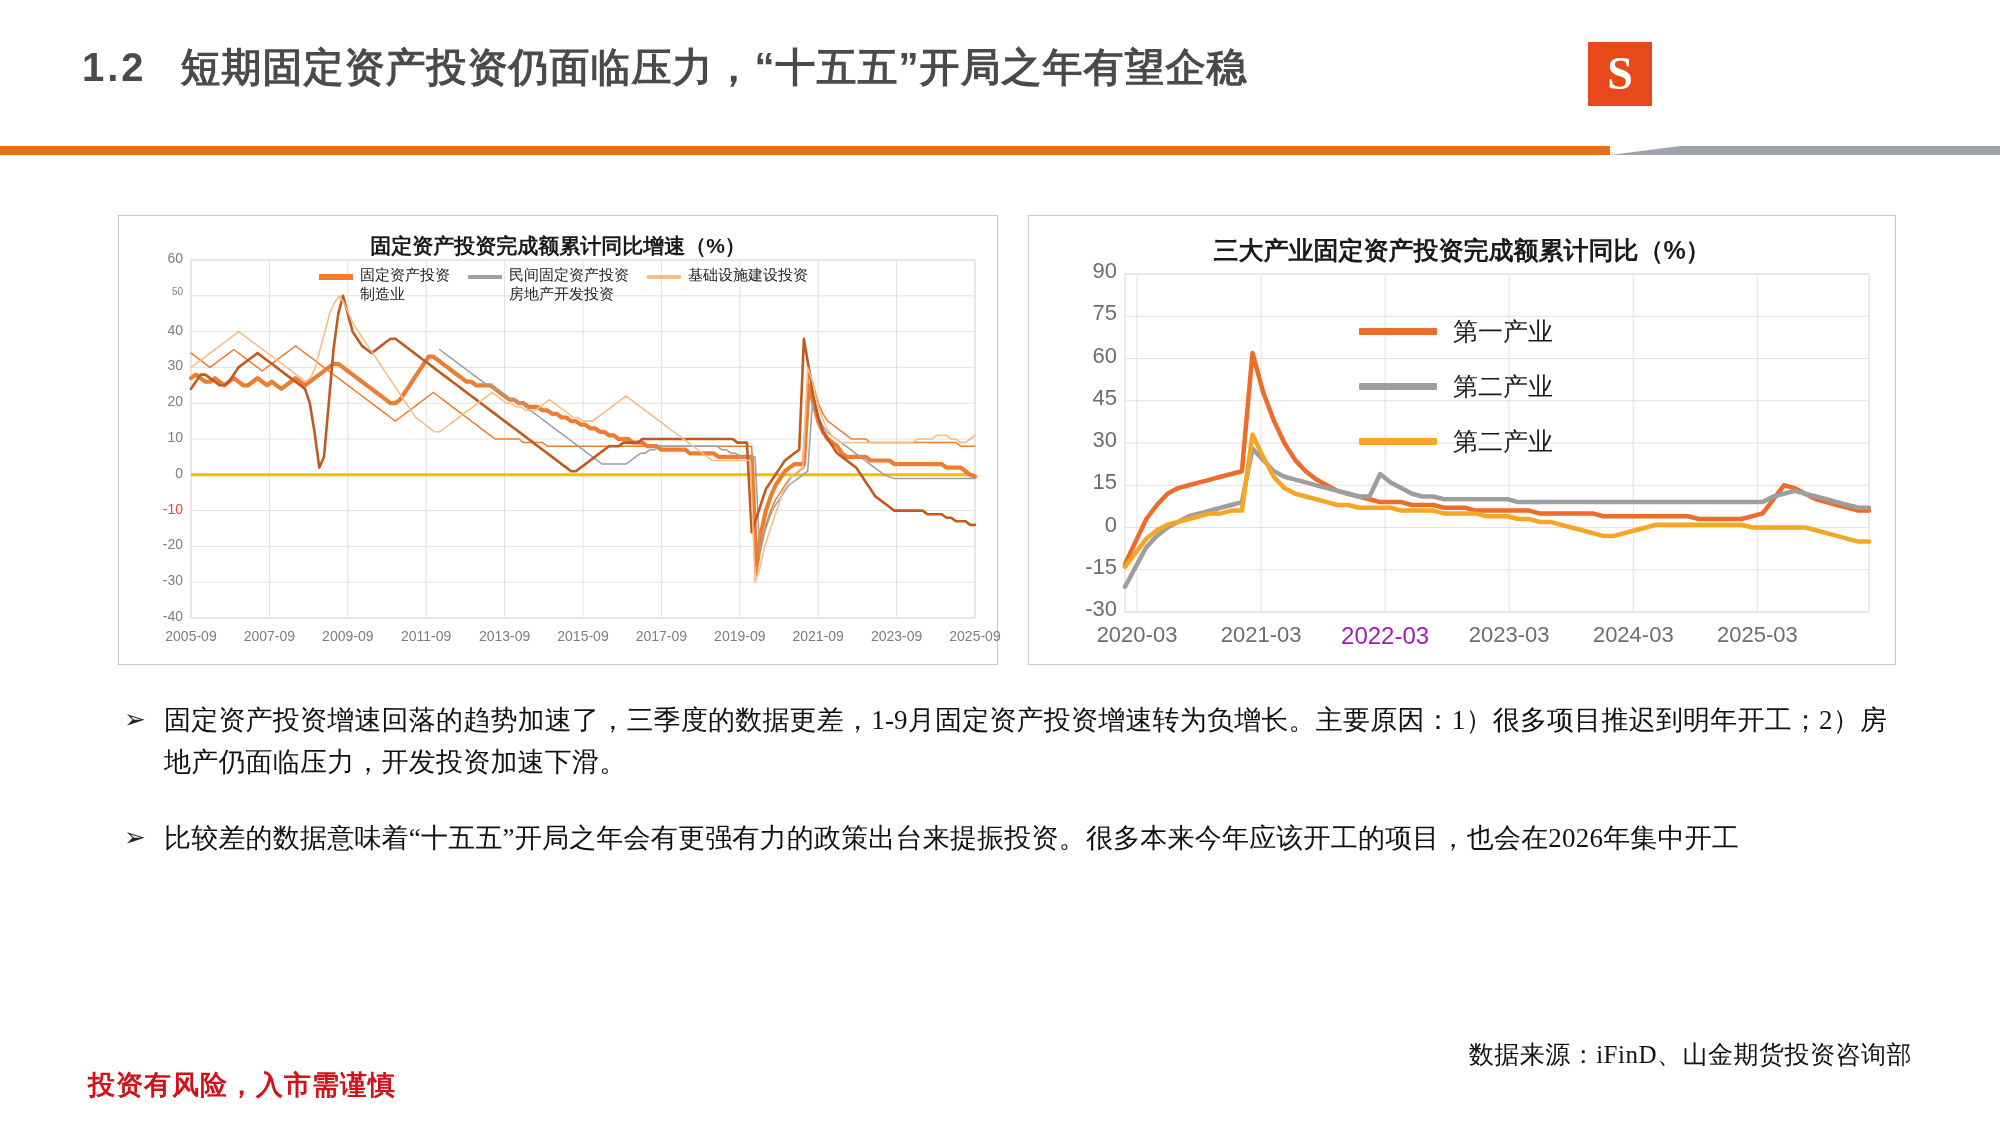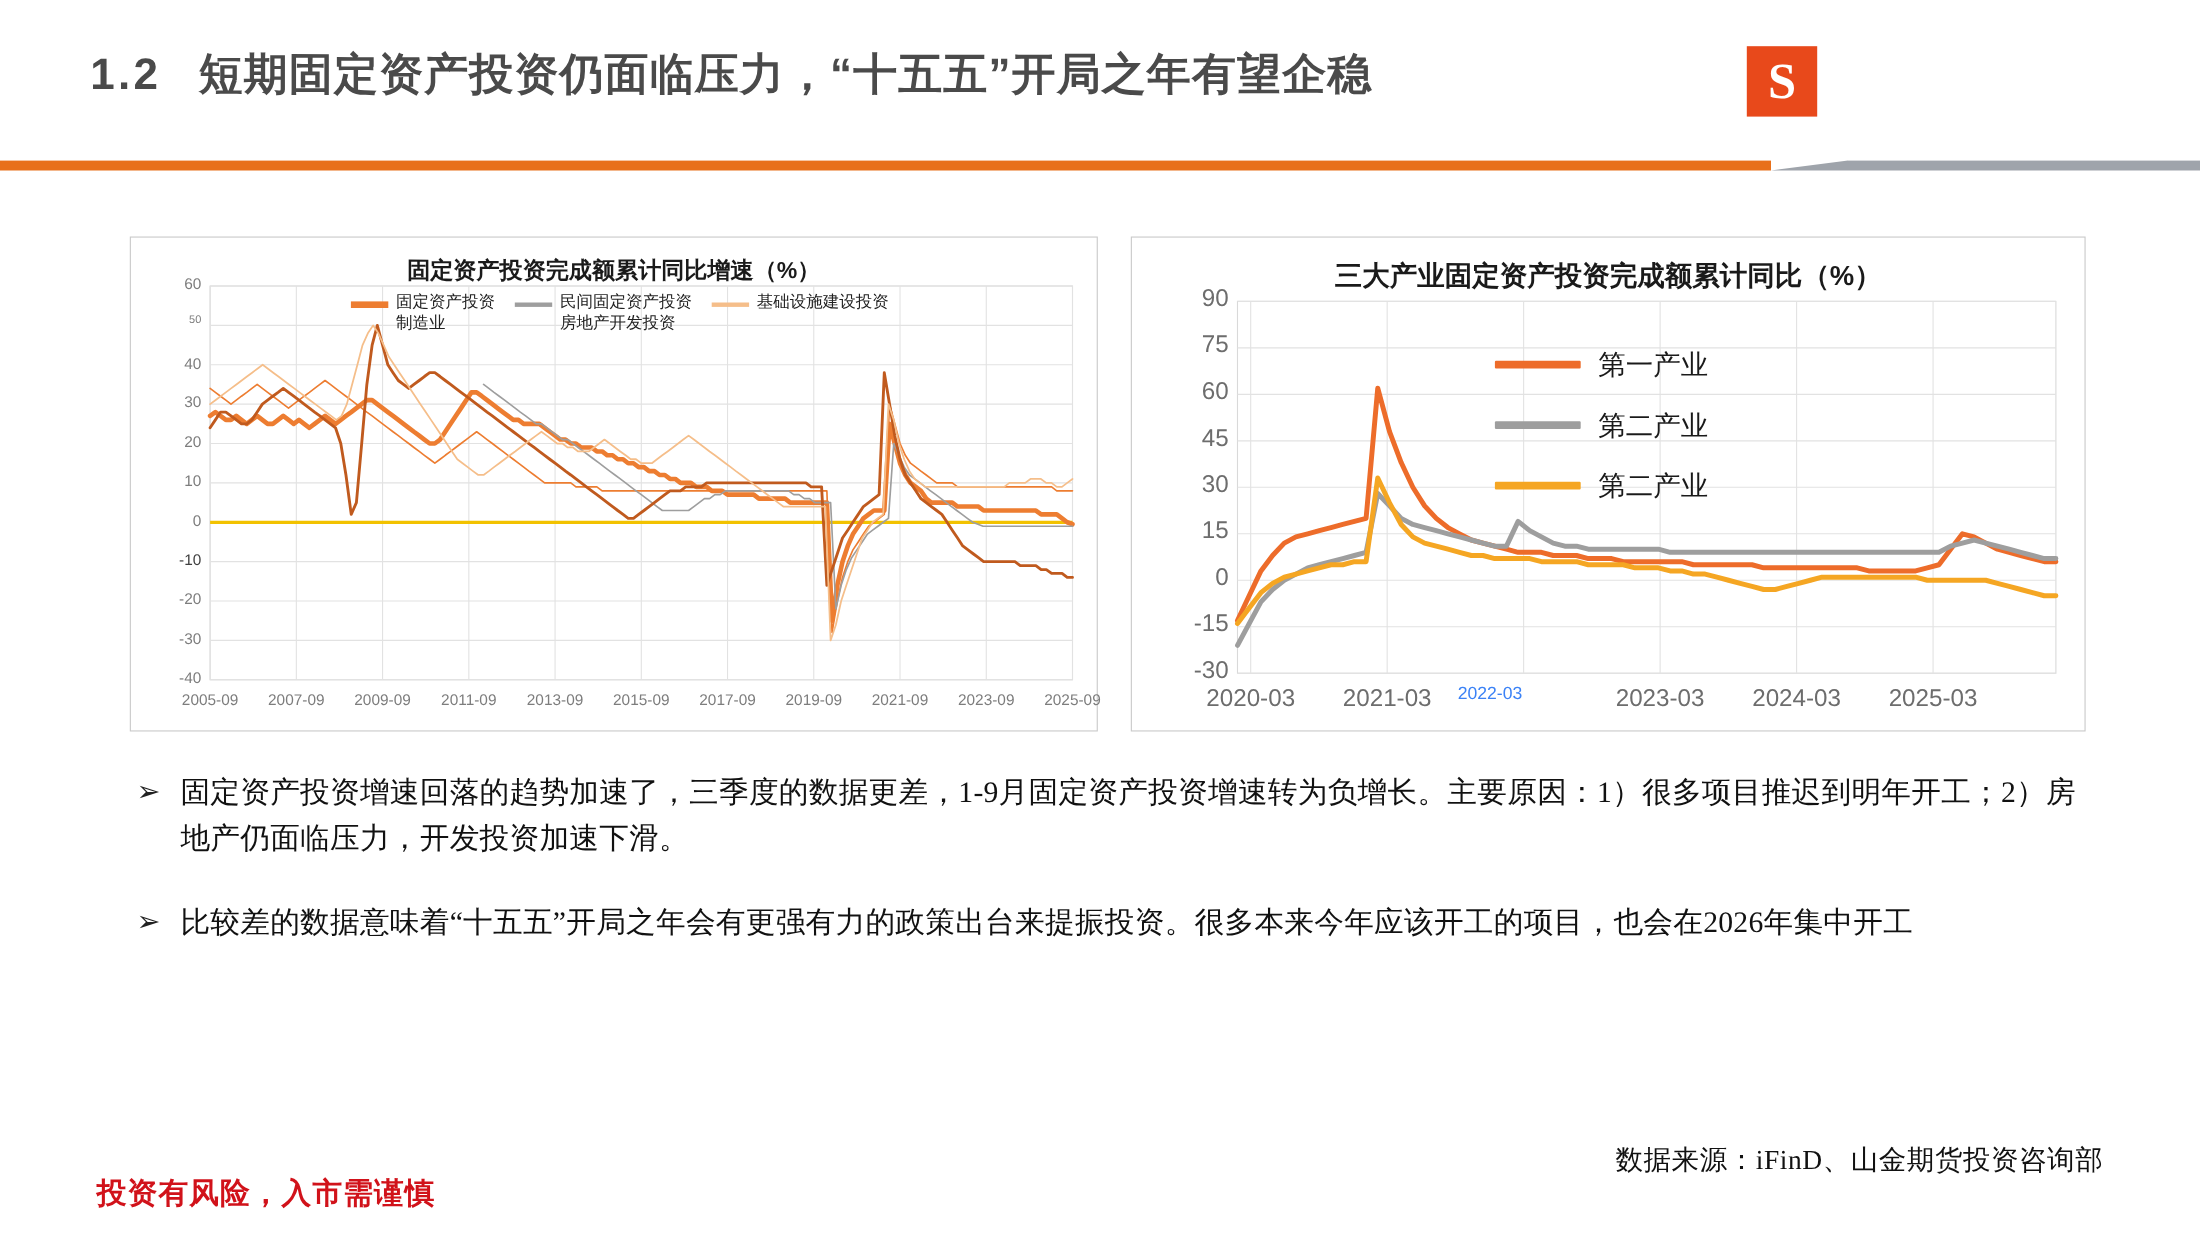--- a/index.html
+++ b/index.html
@@ -259,21 +259,21 @@
 <div class="chart-card" id="chart-left">
   <div class="chart-title">固定资产投资完成额累计同比增速（%）</div>
   <div class="plot" id="plot-left" style="left:0;top:0;width:880px;height:450px;">
       <div class="axis-label ytick" style="left: 30px; width: 34px; top: 33.92px; font-size: 14px; color: rgb(125, 125, 125);">60</div>
       <div class="axis-label ytick" style="left: 30px; width: 34px; top: 69.72px; font-size: 10px; color: rgb(125, 125, 125);">50</div>
       <div class="axis-label ytick" style="left: 30px; width: 34px; top: 105.52px; font-size: 14px; color: rgb(125, 125, 125);">40</div>
       <div class="axis-label ytick" style="left: 30px; width: 34px; top: 141.32px; font-size: 14px; color: rgb(125, 125, 125);">30</div>
       <div class="axis-label ytick" style="left: 30px; width: 34px; top: 177.12px; font-size: 14px; color: rgb(125, 125, 125);">20</div>
       <div class="axis-label ytick" style="left: 30px; width: 34px; top: 212.92px; font-size: 14px; color: rgb(125, 125, 125);">10</div>
       <div class="axis-label ytick" style="left: 30px; width: 34px; top: 248.72px; font-size: 14px; color: rgb(125, 125, 125);">0</div>
-      <div class="axis-label ytick" style="left: 30px; width: 34px; top: 284.52px; font-size: 14px; color: #404040;">-10</div>
+      <div class="axis-label ytick" style="left: 30px; width: 34px; top: 284.52px; font-size: 14px; color: #ef4444;">-10</div>
       <div class="axis-label ytick" style="left: 30px; width: 34px; top: 320.32px; font-size: 14px; color: rgb(125, 125, 125);">-20</div>
       <div class="axis-label ytick" style="left: 30px; width: 34px; top: 356.12px; font-size: 14px; color: rgb(125, 125, 125);">-30</div>
       <div class="axis-label ytick" style="left: 30px; width: 34px; top: 391.92px; font-size: 14px; color: rgb(125, 125, 125);">-40</div>
       <div class="axis-label" style="left: 12px; width: 120px; text-align: center; top: 412px; font-size: 14px; color: rgb(125, 125, 125);">2005-09</div>
       <div class="axis-label" style="left: 90.4px; width: 120px; text-align: center; top: 412px; font-size: 14px; color: rgb(125, 125, 125);">2007-09</div>
       <div class="axis-label" style="left: 168.8px; width: 120px; text-align: center; top: 412px; font-size: 14px; color: rgb(125, 125, 125);">2009-09</div>
       <div class="axis-label" style="left: 247.2px; width: 120px; text-align: center; top: 412px; font-size: 14px; color: rgb(125, 125, 125);">2011-09</div>
       <div class="axis-label" style="left: 325.6px; width: 120px; text-align: center; top: 412px; font-size: 14px; color: rgb(125, 125, 125);">2013-09</div>
       <div class="axis-label" style="left: 404px; width: 120px; text-align: center; top: 412px; font-size: 14px; color: rgb(125, 125, 125);">2015-09</div>
       <div class="axis-label" style="left: 482.4px; width: 120px; text-align: center; top: 412px; font-size: 14px; color: rgb(125, 125, 125);">2017-09</div>
@@ -346,21 +346,21 @@
       <div class="axis-label ytick" style="left: 44px; width: 44px; top: 84.41px; font-size: 22px; color: rgb(109, 109, 109);">75</div>
       <div class="axis-label ytick" style="left: 44px; width: 44px; top: 126.66px; font-size: 22px; color: rgb(109, 109, 109);">60</div>
       <div class="axis-label ytick" style="left: 44px; width: 44px; top: 168.91px; font-size: 22px; color: rgb(109, 109, 109);">45</div>
       <div class="axis-label ytick" style="left: 44px; width: 44px; top: 211.16px; font-size: 22px; color: rgb(109, 109, 109);">30</div>
       <div class="axis-label ytick" style="left: 44px; width: 44px; top: 253.41px; font-size: 22px; color: rgb(109, 109, 109);">15</div>
       <div class="axis-label ytick" style="left: 44px; width: 44px; top: 295.66px; font-size: 22px; color: rgb(109, 109, 109);">0</div>
       <div class="axis-label ytick" style="left: 44px; width: 44px; top: 337.91px; font-size: 22px; color: rgb(109, 109, 109);">-15</div>
       <div class="axis-label ytick" style="left: 44px; width: 44px; top: 380.16px; font-size: 22px; color: rgb(109, 109, 109);">-30</div>
       <div class="axis-label" style="left: 48px; width: 120px; text-align: center; top: 406px; font-size: 22px; color: rgb(109, 109, 109);">2020-03</div>
       <div class="axis-label" style="left: 172.068px; width: 120px; text-align: center; top: 406px; font-size: 22px; color: rgb(109, 109, 109);">2021-03</div>
-      <div class="axis-label" style="left: 296.136px; width: 120px; top: 406px; font-size: 16px; color: #3b82f6;">2022-03</div>
+      <div class="axis-label" style="left: 296.136px; width: 120px; text-align: center; top: 406px; font-size: 24px; color: #a21caf;">2022-03</div>
       <div class="axis-label" style="left: 420.203px; width: 120px; text-align: center; top: 406px; font-size: 22px; color: rgb(109, 109, 109);">2023-03</div>
       <div class="axis-label" style="left: 544.271px; width: 120px; text-align: center; top: 406px; font-size: 22px; color: rgb(109, 109, 109);">2024-03</div>
       <div class="axis-label" style="left: 668.339px; width: 120px; text-align: center; top: 406px; font-size: 22px; color: rgb(109, 109, 109);">2025-03</div>
       <svg class="series" width="868" height="450">
         <rect x="96" y="58" width="744" height="338" fill="#ffffff" stroke="#d9d9d9" stroke-width="1"></rect>
         <line x1="96" x2="840" y1="58" y2="58" stroke="#e2e2e2" stroke-width="1"></line>
         <line x1="96" x2="840" y1="100.25" y2="100.25" stroke="#e2e2e2" stroke-width="1"></line>
         <line x1="96" x2="840" y1="142.5" y2="142.5" stroke="#e2e2e2" stroke-width="1"></line>
         <line x1="96" x2="840" y1="184.75" y2="184.75" stroke="#e2e2e2" stroke-width="1"></line>
         <line x1="96" x2="840" y1="227" y2="227" stroke="#e2e2e2" stroke-width="1"></line>

